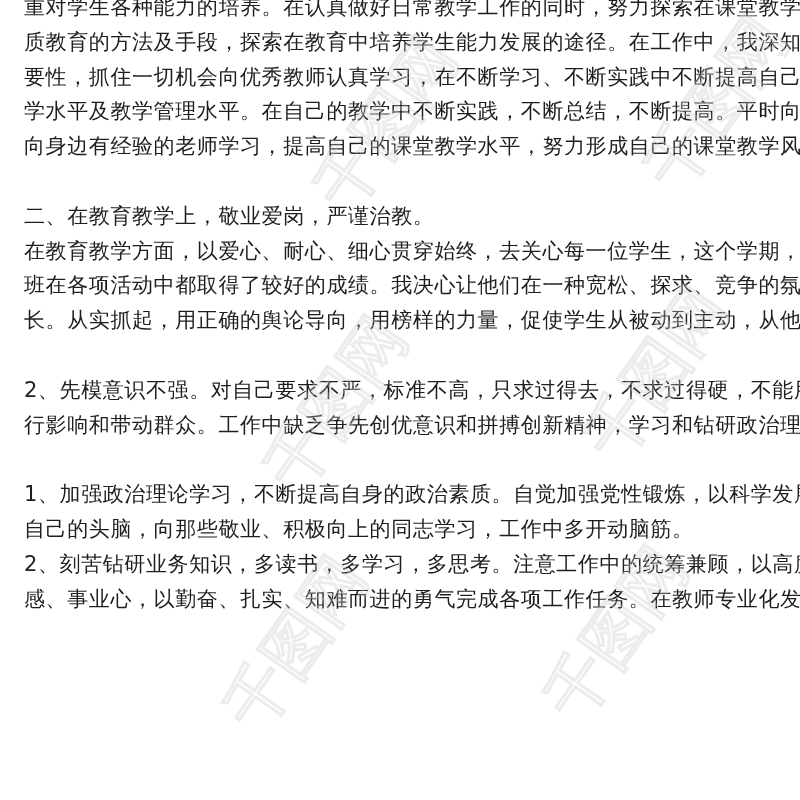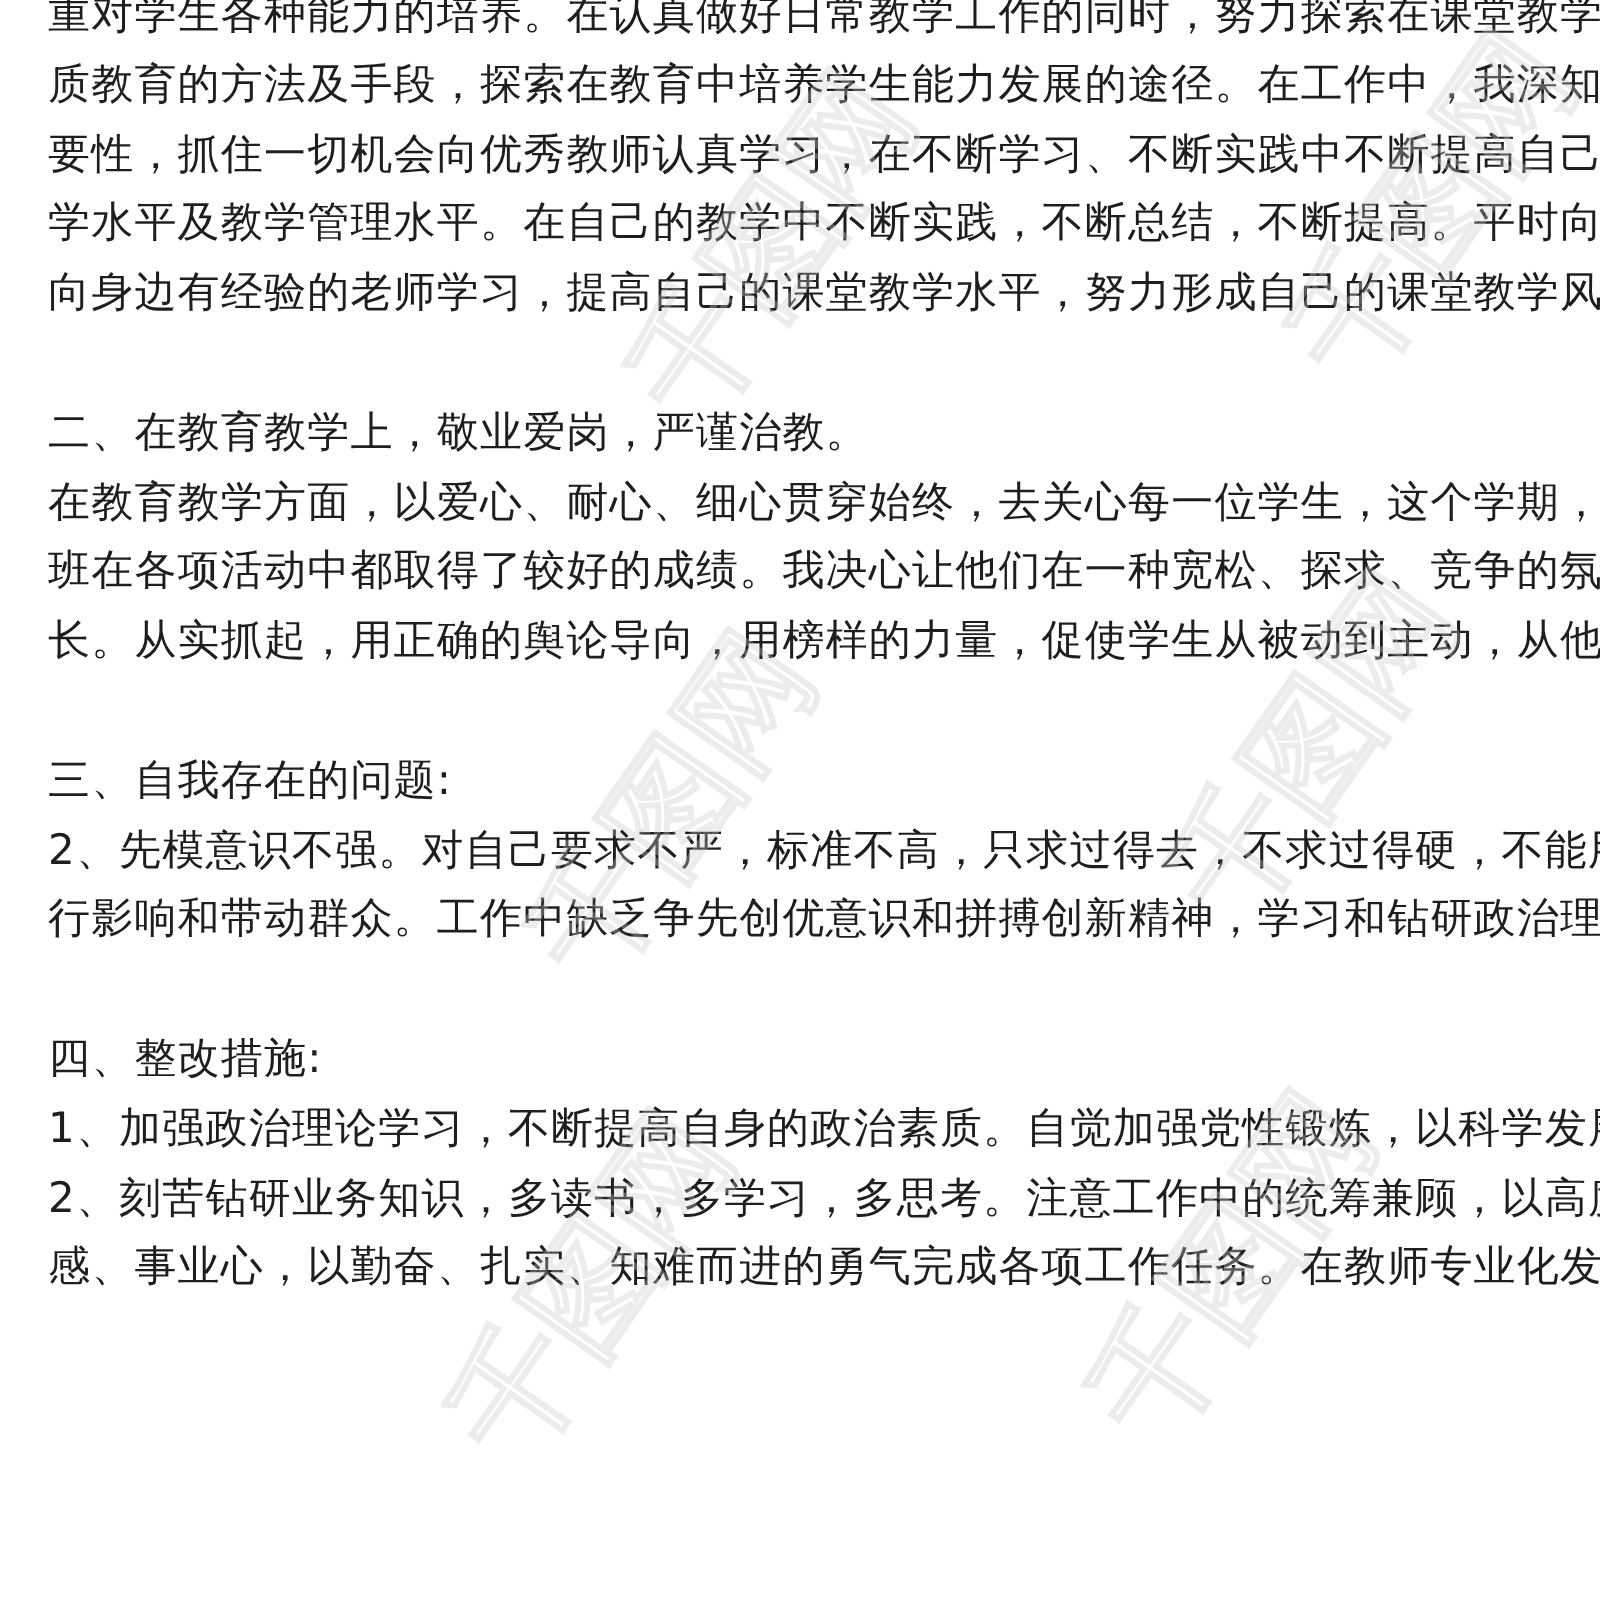--- a/index.html
+++ b/index.html
@@ -63,30 +63,29 @@
   <div>
     <span class="line">二、在教育教学上，敬业爱岗，严谨治教。</span>
     <span class="line">在教育教学方面，以爱心、耐心、细心贯穿始终，去关心每一位学生，这个学期，我所教的</span>
     <span class="line">班在各项活动中都取得了较好的成绩。我决心让他们在一种宽松、探求、竞争的氛围茁壮成</span>
     <span class="line">长。从实抓起，用正确的舆论导向，用榜样的力量，促使学生从被动到主动，从他律到自觉，</span>
   </div>
 
   <span class="blank"></span>
 
   <div>
-    <span class="line">三、自我存在的问题:</span>
     <span class="line">2、先模意识不强。对自己要求不严，标准不高，只求过得去，不求过得硬，不能用先进言</span>
     <span class="line">行影响和带动群众。工作中缺乏争先创优意识和拼搏创新精神，学习和钻研政治理论及专业</span>
   </div>
 
   <span class="blank"></span>
 
   <div>
-    <span class="line">四、整改措施:</span>
     <span class="line">1、加强政治理论学习，不断提高自身的政治素质。自觉加强党性锻炼，以科学发展观武装</span>
+    <span class="line">自己的头脑，向那些敬业、积极向上的同志学习，工作中多开动脑筋。</span>
     <span class="line">2、刻苦钻研业务知识，多读书，多学习，多思考。注意工作中的统筹兼顾，以高度的责任</span>
     <span class="line">感、事业心，以勤奋、扎实、知难而进的勇气完成各项工作任务。在教师专业化发展的进程</span>
 
   </div>
 </div>
 
 <div class="watermark" style="left:290px; top:80px;">千图网</div>
 <div class="watermark" style="left:620px; top:60px;">千图网</div>
 <div class="watermark" style="left:240px; top:360px;">千图网</div>
 <div class="watermark" style="left:560px; top:330px;">千图网</div>

